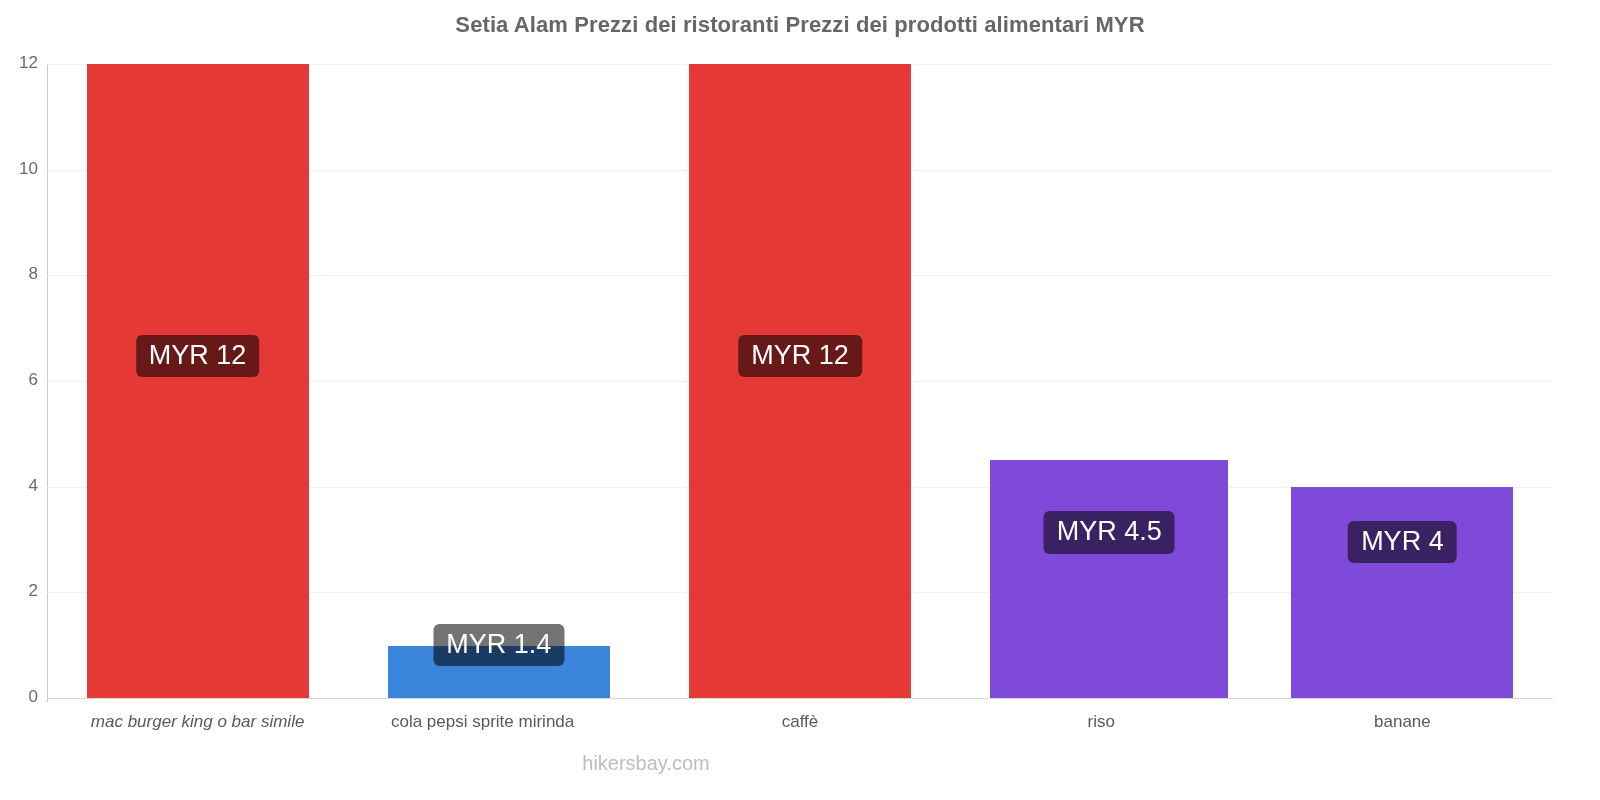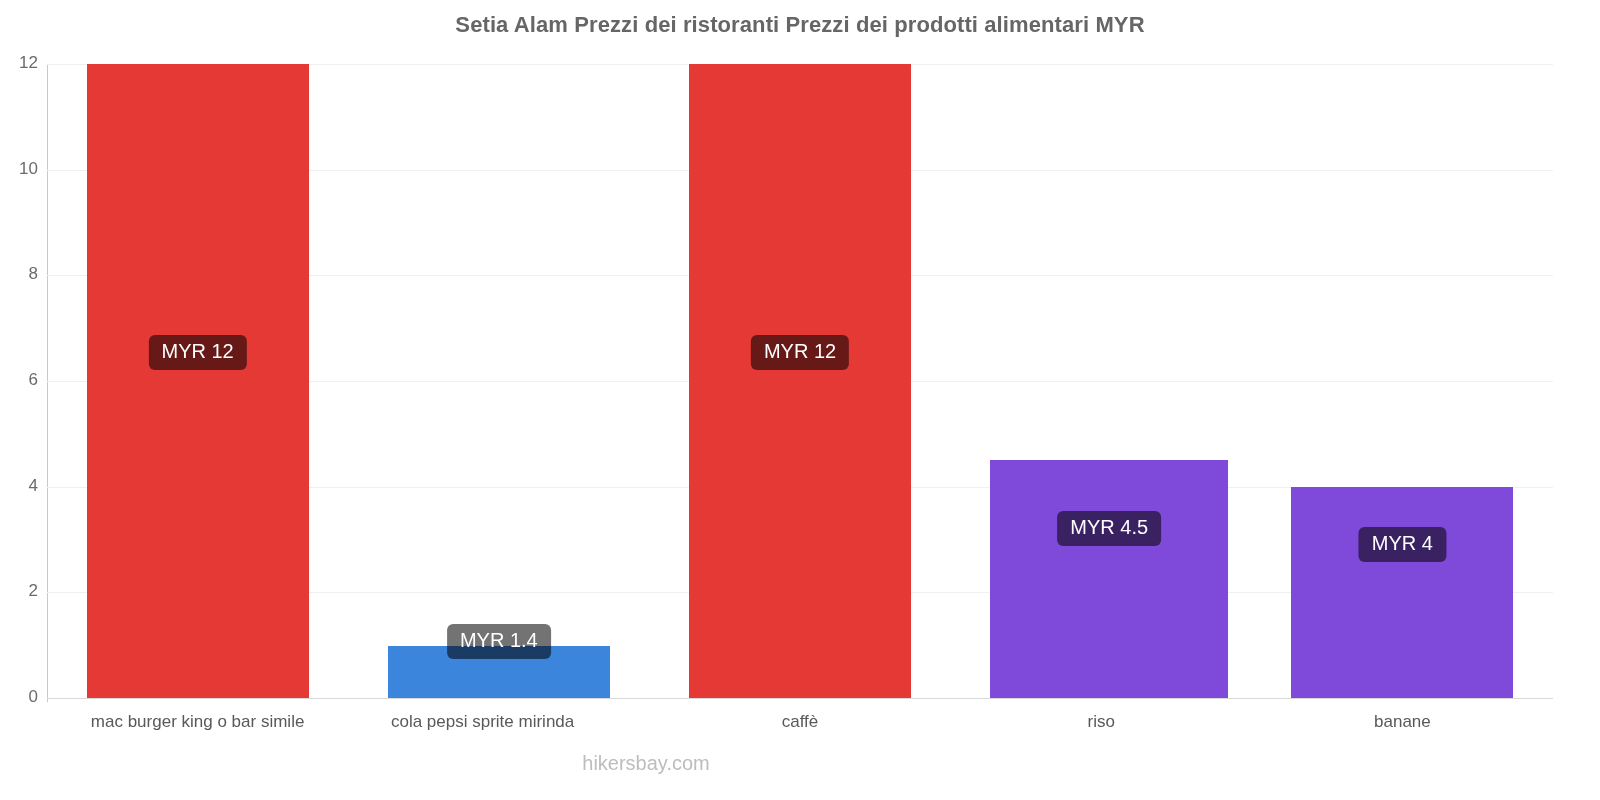--- a/index.html
+++ b/index.html
@@ -91,21 +91,21 @@
     position: absolute;
     bottom: 0;
   }
 
   .bar-value-badge {
     position: absolute;
     left: 50%;
     transform: translateX(-50%);
     background: rgba(0, 0, 0, 0.55);
     color: #ffffff;
-    font-size: 20px;
+    font-size: 27px;
     font-weight: normal;
     padding: 6px 13px 8px 13px;
     border-radius: 6px;
     white-space: nowrap;
     line-height: 1.05;
   }
 
   
   .cat-labels {
     position: absolute;
@@ -161,37 +161,37 @@
         <div class="bar" style="left: 340.8px; width: 222px; height: 52px; background: rgb(59, 133, 221);">
           <div class="bar-value-badge" style="top: -22px;">MYR 1.4</div>
         </div>
         <div class="bar" style="left: 642px; width: 222px; height: 634px; background: rgb(229, 57, 53);">
           <div class="bar-value-badge" style="top: 271px;">MYR 12</div>
         </div>
         <div class="bar" style="left: 943.2px; width: 222px; height: 237.75px; background: rgb(127, 74, 218); padding-left: 16px;">
           <div class="bar-value-badge" style="top: 51px;">MYR 4.5</div>
         </div>
         <div class="bar" style="left: 1244.4px; width: 222px; height: 211.333px; background: rgb(127, 74, 218);">
-          <div class="bar-value-badge" style="top: 40px; text-align: center;">MYR 4</div>
+          <div class="bar-value-badge" style="top: 34px; text-align: center;">MYR 4</div>
         </div>
       </div>
   </div>
 
   <div class="tick-labels" id="tick-labels" style="position:absolute;left:0px;top:64px;width:38px;height:634px;">
       <div class="y-tick-label" style="top: 623px;">0</div>
       <div class="y-tick-label" style="top: 517.333px;">2</div>
       <div class="y-tick-label" style="top: 411.667px;">4</div>
       <div class="y-tick-label" style="top: 306px;">6</div>
       <div class="y-tick-label" style="top: 200.333px;">8</div>
       <div class="y-tick-label" style="top: 94.6667px;">10</div>
       <div class="y-tick-label" style="top: -11px;">12</div>
     </div>
 
   <div class="cat-labels" id="cat-labels">
-      <div class="cat-label" style="left: 0px; width: 301.2px;">mac burger king o bar simile</div>
+      <div class="cat-label" style="left: 0px; width: 301.2px; font-style: italic;">mac burger king o bar simile</div>
       <div class="cat-label" style="left: 285px; width: 301.2px;">cola pepsi sprite mirinda</div>
       <div class="cat-label" style="left: 602.4px; width: 301.2px;">caffè</div>
       <div class="cat-label" style="left: 903.6px; width: 301.2px; text-align: center;">riso</div>
       <div class="cat-label" style="left: 1204.8px; width: 301.2px;">banane</div>
     </div>
 
   <div class="footer-credit">hikersbay.com</div>
 
 </div>
 

